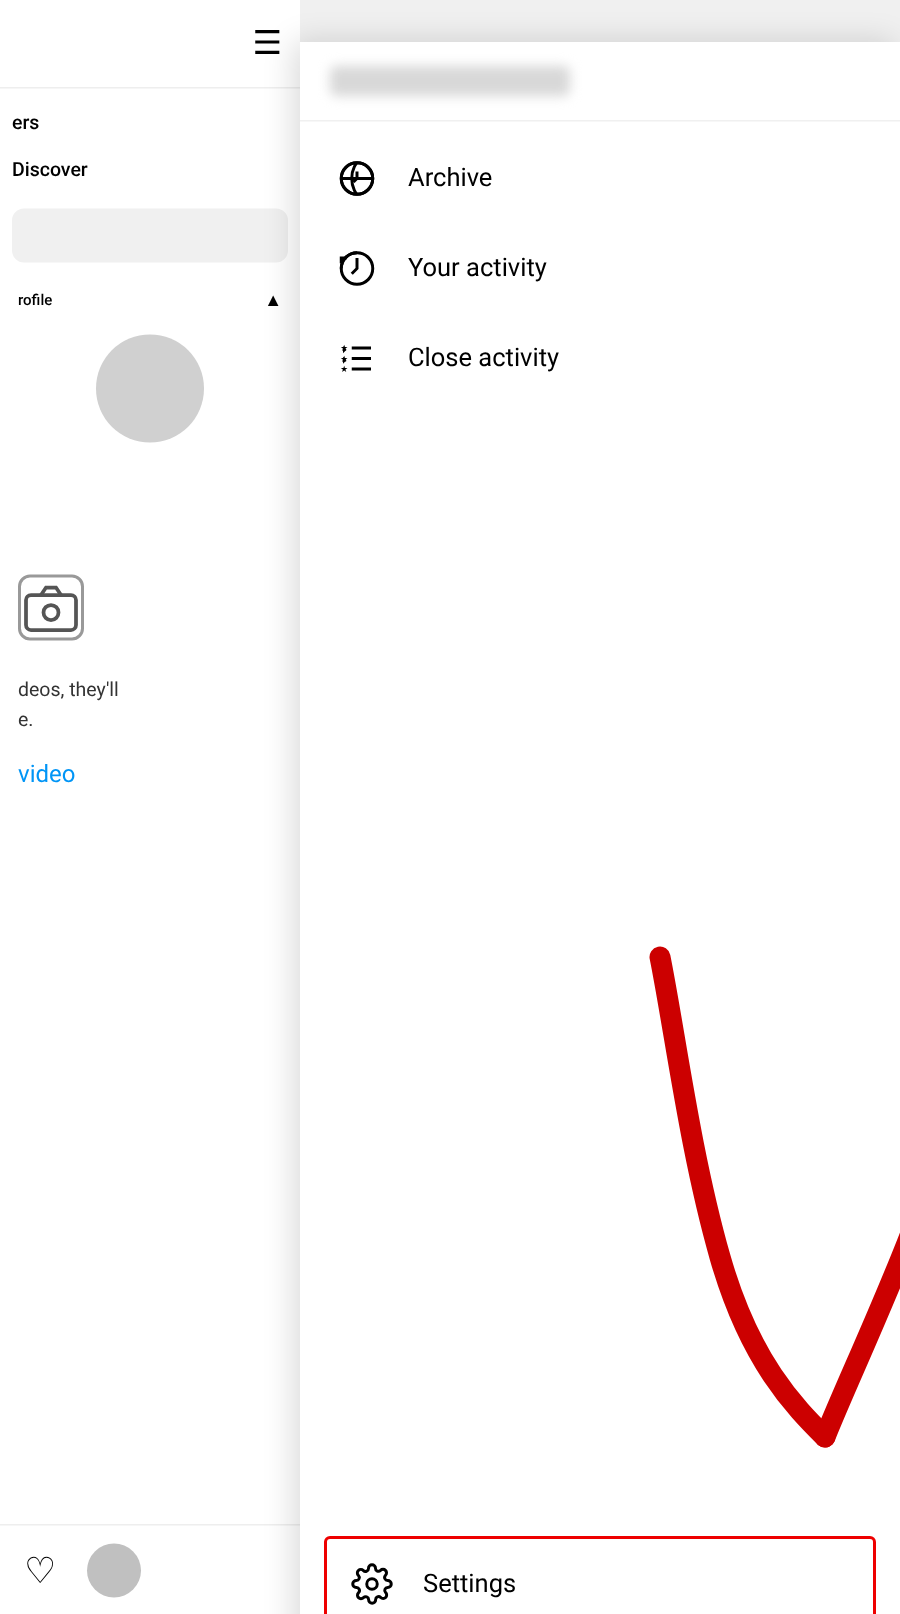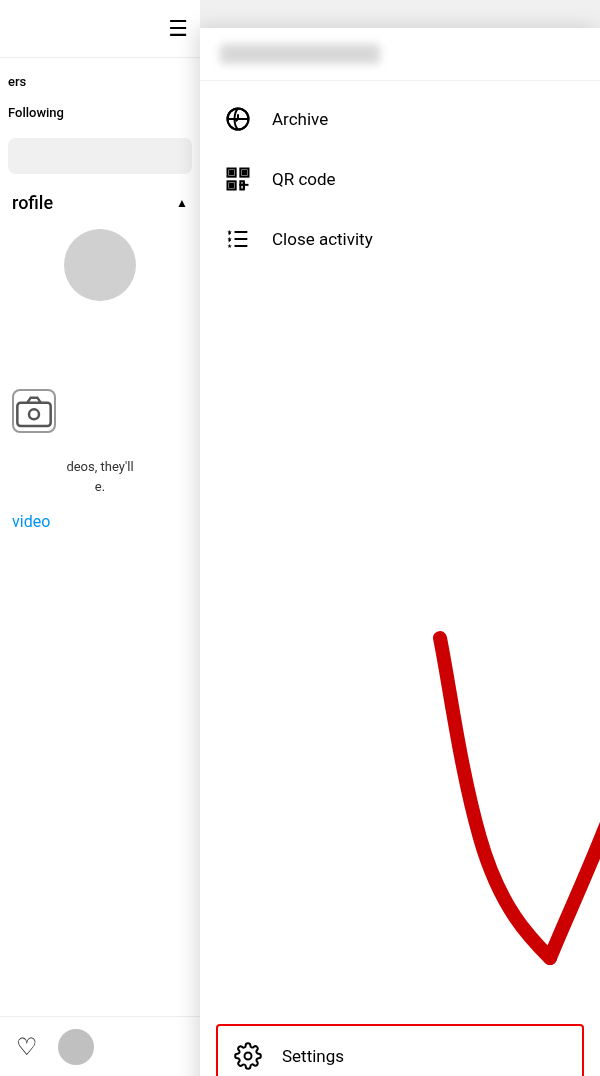--- a/index.html
+++ b/index.html
@@ -65,21 +65,21 @@
     }
 
     .profile-section-header {
       display: flex;
       align-items: center;
       justify-content: space-between;
       padding: 8px 12px;
     }
 
     .profile-label {
-      font-size: 18px;
+      font-size: 10px;
       font-weight: 500;
     }
 
     .chevron-up {
       font-size: 12px;
     }
 
     .avatar-circle {
       width: 72px;
       height: 72px;
@@ -104,21 +104,20 @@
       justify-content: center;
       color: #555;
       font-size: 20px;
     }
 
     .empty-state-text {
       padding: 16px 12px;
       font-size: 13px;
       color: #333;
       line-height: 1.5;
-      text-align: center;
     }
 
     .video-link {
       color: #0095f6;
       cursor: pointer;
     }
 
     
     .bottom-nav {
       position: absolute;
@@ -242,21 +241,21 @@
 </head>
 <body>
 
 <div class="left-panel">
   <div class="top-bar">
     <span class="hamburger-icon">☰</span>
   </div>
 
   <div class="profile-stats">
     <span>ers</span>
-    <span>Following</span>
+    <span>Discover</span>
   </div>
 
   <div class="search-bar-area">
     <div class="search-bar"></div>
   </div>
 
   <div class="profile-section-header">
     <span class="profile-label">rofile</span>
     <span class="chevron-up">▲</span>
   </div>
@@ -303,39 +302,32 @@
           <circle cx="12" cy="12" r="9"></circle>
           <path d="M12 3a9 9 0 0 0-9 9"></path>
           <path d="M3 12a9 9 0 1 0 9-9"></path>
           <path d="M12 3c0 0-3 3-3 9s3 9 3 9"></path>
           <path d="M3 12h18"></path>
         </svg>
       </span>
       <span>Archive</span>
     </li>
 
-
     <li class="menu-item">
       <span class="menu-icon">
         <svg viewBox="0 0 24 24" fill="none" stroke="currentColor" stroke-width="1.7">
-          <rect x="3" y="3" width="7" height="7"></rect>
-          <rect x="14" y="3" width="7" height="7"></rect>
-          <rect x="3" y="14" width="7" height="7"></rect>
-          <rect x="5" y="5" width="3" height="3" fill="currentColor"></rect>
-          <rect x="16" y="5" width="3" height="3" fill="currentColor"></rect>
-          <rect x="5" y="16" width="3" height="3" fill="currentColor"></rect>
-          <path d="M14 14h3v3h-3z"></path>
-          <path d="M17 17h4"></path>
-          <path d="M17 14v7"></path>
-          <path d="M14 17h-0"></path>
-          <rect x="14" y="17" width="3" height="4"></rect>
+          <circle cx="12" cy="12" r="9"></circle>
+          <polyline points="12 6 12 12 9 15"></polyline>
+          <path d="M3 12a9 9 0 0 1 9-9"></path>
+          <path d="M6 6l-3 0 0 3"></path>
         </svg>
       </span>
-      <span>QR code</span>
+      <span>Your activity</span>
     </li>
+
 
 
     <li class="menu-item">
       <span class="menu-icon">
         <svg viewBox="0 0 24 24" fill="none" stroke="currentColor" stroke-width="1.7">
           <line x1="9" y1="6" x2="20" y2="6"></line>
           <line x1="9" y1="12" x2="20" y2="12"></line>
           <line x1="9" y1="18" x2="20" y2="18"></line>
           <polygon points="4,5 6,7 4,9" fill="currentColor" stroke="currentColor" stroke-width="0"></polygon>
           <polygon points="4,11 6,13 4,15" fill="currentColor" stroke="currentColor" stroke-width="0"></polygon>

